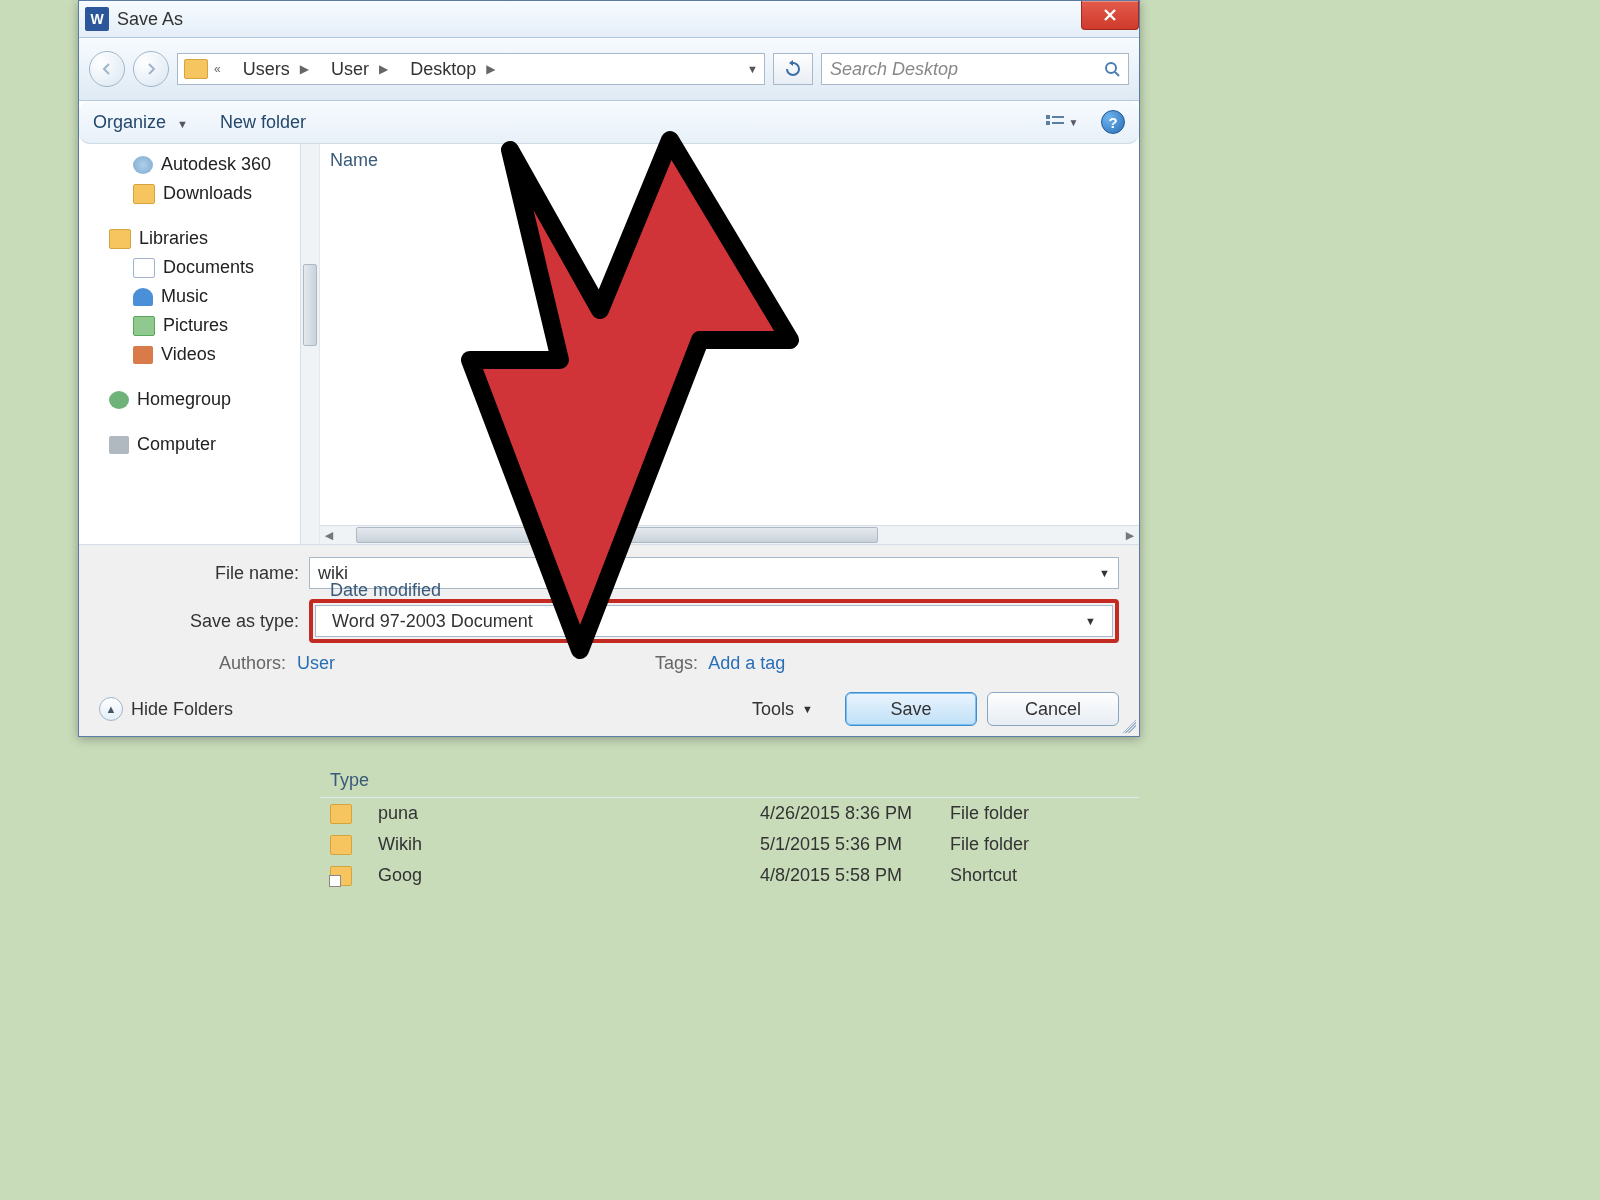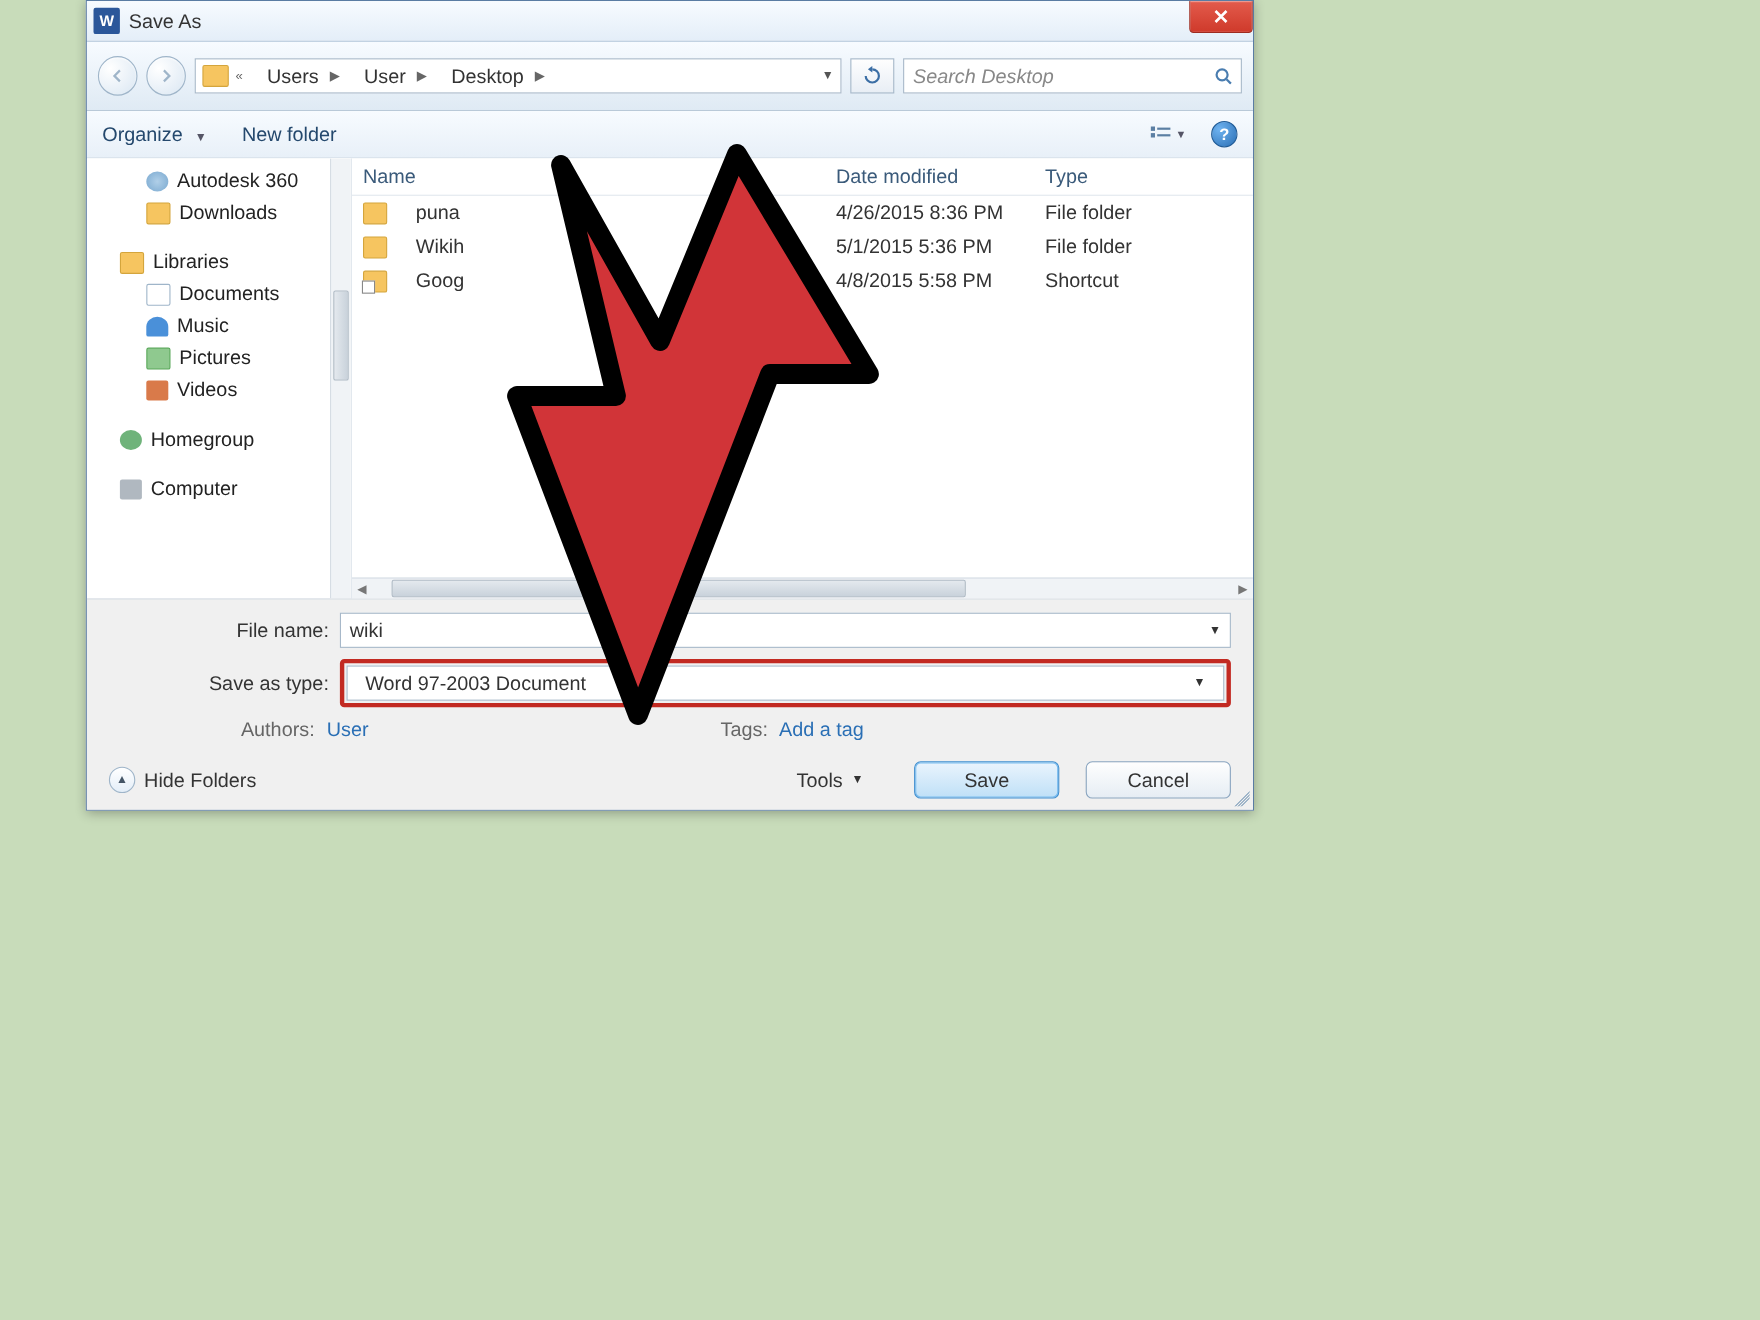--- a/index.html
+++ b/index.html
@@ -106,20 +106,21 @@
   }
   
   .toolbar {
     height: 42px;
     background: linear-gradient(to bottom,#f7fbff,#e8f0f8);
     border-bottom: 1px solid #cfdbe6;
     display:flex; align-items:center;
     padding: 0 14px;
     gap: 32px;
     color:#24486d;
+    border-radius:11px;
   }
   .toolbar .right { margin-left:auto; display:flex; gap:20px; align-items:center;}
   .viewbtn {
     width:38px;height:26px;
     display:flex;align-items:center;justify-content:center;gap:3px;
   }
   .helpbtn {
     width:22px;height:22px;border-radius:50%;
     background: radial-gradient(circle at 30% 30%, #6fb3f0, #2a6fb5);
     color:#fff;display:flex;align-items:center;justify-content:center;font-weight:bold;font-size:15px;
@@ -171,20 +172,21 @@
 
   .filelist {
     flex:1;
     position:relative;
   }
   .cols {
     display:flex;
     border-bottom: 1px solid #e2e8ee;
     color:#3a5a7a;
     padding: 6px 10px;
+    flex-direction: column;
   }
   .col-name{ flex: 0 0 430px;}
   .col-date{ flex: 0 0 190px;}
   .col-type{ flex: 1;}
   .row {
     display:flex;
     padding: 5px 10px;
     align-items:center;
   }
   .row .nm { flex:0 0 430px; display:flex; gap:26px; align-items:center;}
@@ -262,21 +264,21 @@
     display:flex;align-items:center;justify-content:center;font-size:11px;color:#456;
   }
   .footer .spacer{flex:1;}
   .toolsbl { display:flex; align-items:center; gap:8px; margin-right:22px;}
   .btn {
     width:130px;height:32px;
     border:1px solid #8aa5c0;
     border-radius:6px;
     background:linear-gradient(to bottom,#fefefe,#e6edf4);
     display:flex;align-items:center;justify-content:center;
-    margin-left:24px;
+    margin-left:10px;
   }
   .btn.primary {
     border-color:#3f8ecf;
     background:linear-gradient(to bottom,#eaf4fd,#bfe0f7);
     box-shadow: 0 0 0 1px #7abdf0 inset;
   }
   .resize {
     position:absolute; right:3px; bottom:3px;
     width:14px;height:14px;
     background:

